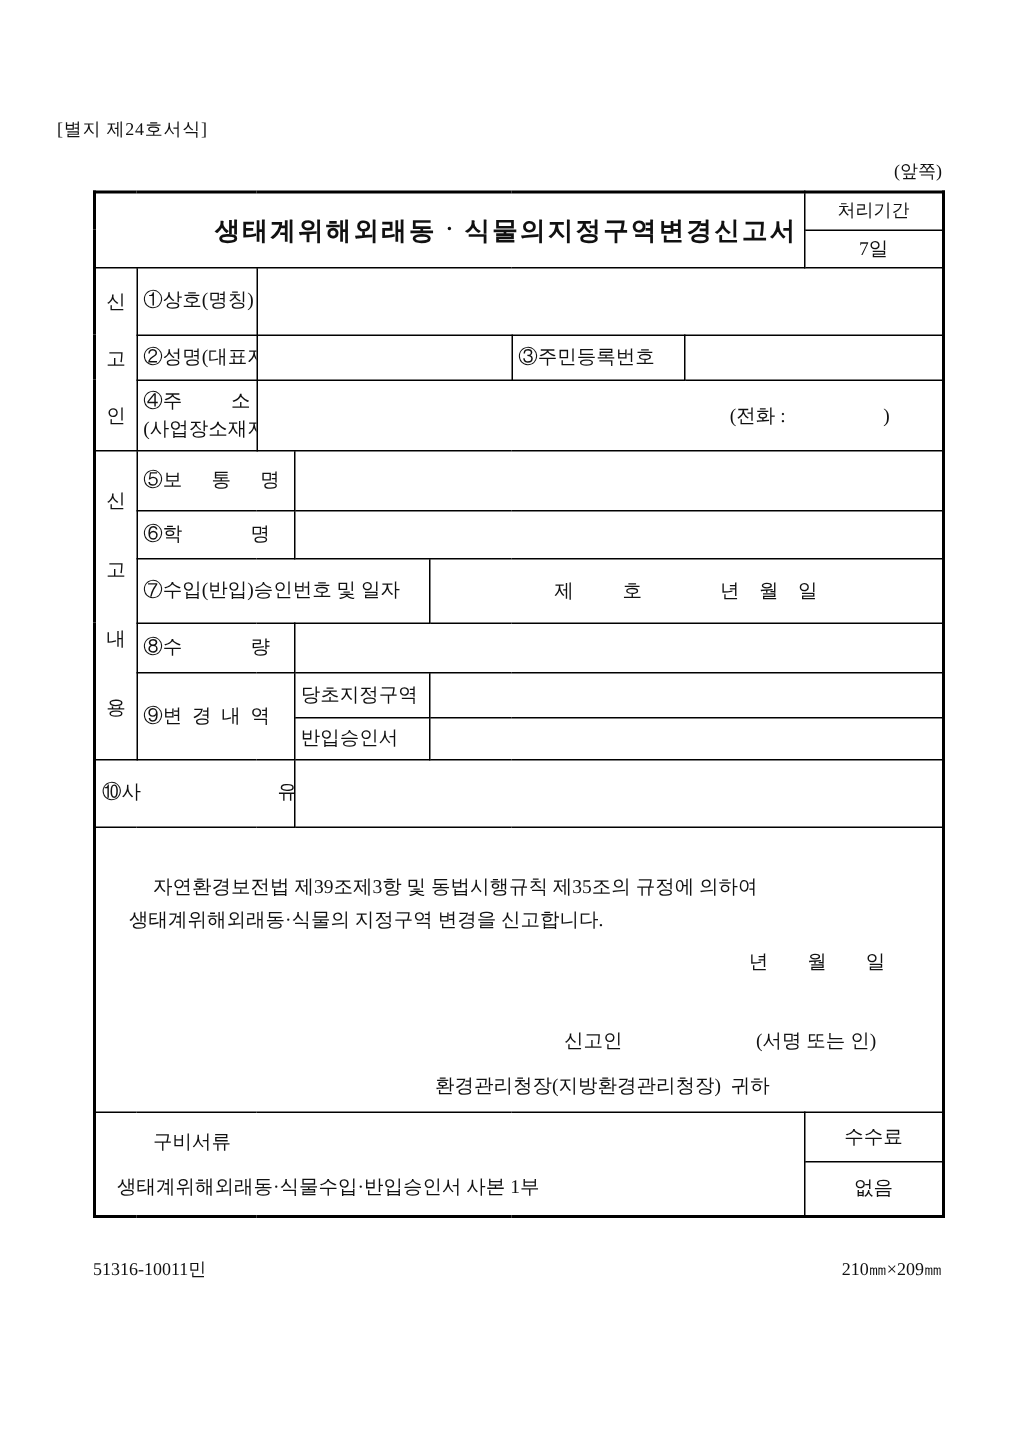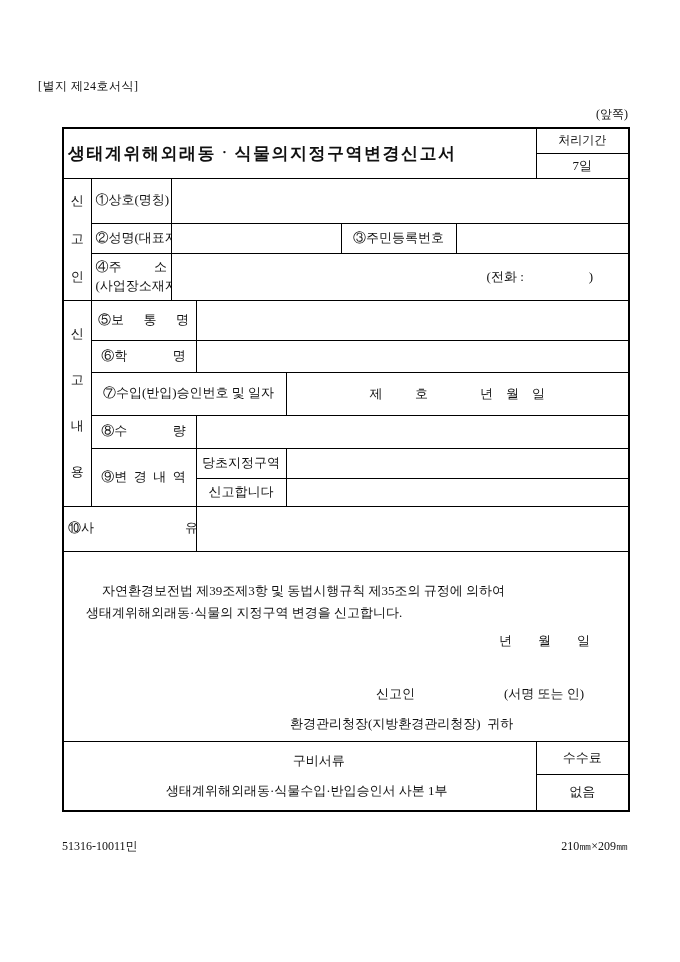--- a/index.html
+++ b/index.html
@@ -16,24 +16,24 @@
   .front { position: absolute; right: 52px; top: 106px; font-size: 12px; margin-left: 16px; }
 
   table.form {
     position: absolute; left: 62px; top: 127px;
     width: 566px;
     border-collapse: collapse;
     table-layout: fixed;
   }
   table.form, table.form td { border: 1px solid #000; }
   table.form { border-width: 2px; }
-  td { padding: 1px 4px; font-size: 13px; vertical-align: middle; overflow: hidden; text-align: center; }
+  td { padding: 1px 4px; font-size: 13px; vertical-align: middle; overflow: hidden; }
 
   td.title {
-    text-align: left; font-weight: bold;
+    text-align: right; font-weight: bold;
     font-size: 17px; letter-spacing: 1.5px;
   }
   td.c { text-align: center; }
   td.sm { font-size: 12px; text-align: center; }
   td.lbl { white-space: pre; line-height: 1.45; }
   td.pre { white-space: pre; margin-left: 45px; }
   td.vlabel {
     text-align: center; white-space: pre-line; padding: 0;
   }
   td.vlabel.v3 { line-height: 38px; }
@@ -123,21 +123,21 @@
     <tr style="height:33px">
       <td class="lbl" colspan="2">⑧수              량</td>
       <td colspan="5"></td>
     </tr>
     <tr style="height:30px">
       <td class="lbl" colspan="2" rowspan="2">⑨변  경  내  역</td>
       <td class="lbl">당초지정구역</td>
       <td colspan="4"></td>
     </tr>
     <tr style="height:28px">
-      <td class="lbl">신고합니다</td>
+      <td class="lbl">반입승인서</td>
       <td colspan="4"></td>
     </tr>
 
     <tr style="height:45px">
       <td class="lbl" colspan="3">⑩사                            유</td>
       <td colspan="5"></td>
     </tr>
 
     <tr style="height:190px">
       <td colspan="8" class="decl-cell">

